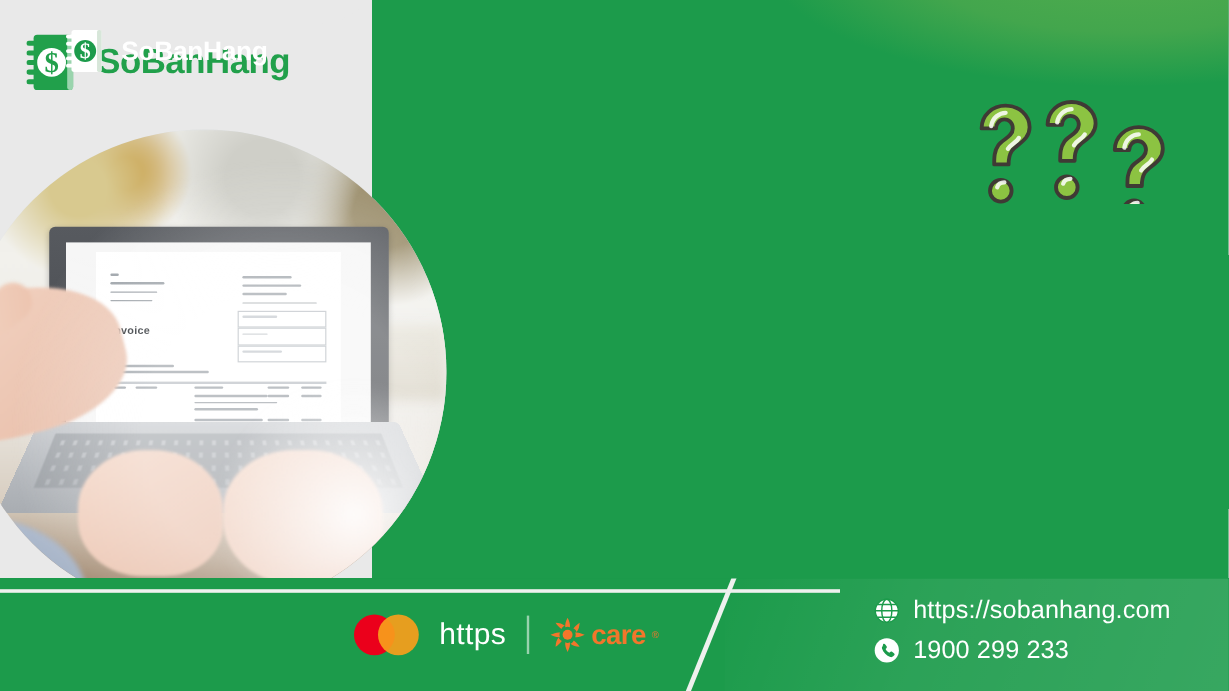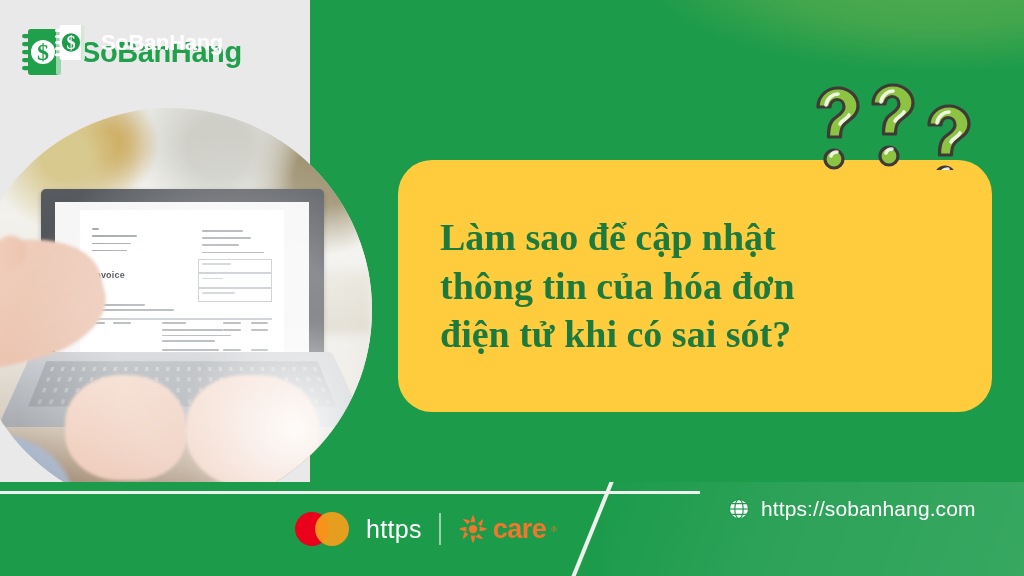--- a/index.html
+++ b/index.html
@@ -149,21 +149,21 @@
   .footer-wordmark { font-family:"Liberation Sans", sans-serif; font-weight:700; font-size:22px; color:#ffffff; letter-spacing:-.3px; }
 
   .partners { position:absolute; left:295px; top:512px; display:flex; align-items:center; gap:17px; }
   .mc { position:relative; width:54px; height:34px; }
   .mc-c { position:absolute; top:0; width:34px; height:34px; border-radius:50%; }
   .mc-red { left:0; background:#eb001b; }
   .mc-orange { right:0; background:#f79e1b; opacity:.92; }
   .strive { font-family:"Liberation Sans", sans-serif; font-weight:300; font-size:25px; color:#fff; letter-spacing:.3px; }
   .vbar { width:2px; height:32px; background:rgba(255,255,255,.55); }
   .care-wrap { display:flex; align-items:center; gap:5px; }
-  .care-text { font-family:"Liberation Sans", sans-serif; font-weight:700; font-size:27px; color:#f2762b; letter-spacing:-.5px; }
+  .care-text { font-family:"Liberation Sans", sans-serif; font-weight:700; font-size:23px; color:#f2762b; letter-spacing:-.5px; }
   .care-reg { font-size:8px; color:#f2762b; vertical-align:super; }
 
   .contact { position:absolute; left:728px; top:497px; display:flex; flex-direction:column; gap:9px; }
   .contact-row { display:flex; align-items:center; gap:11px; }
   .contact-text { font-family:"Liberation Sans", sans-serif; font-size:21px; color:#ffffff; letter-spacing:.1px; }
 </style>
 </head>
 <body>
 
 <div class="canvas">
@@ -238,27 +238,20 @@
           <div class="finger"></div>
         </div>
       <div class="hand hand-type-l"></div>
       <div class="hand hand-type-r"></div>
       <div class="arm"></div>
       <div class="bg-glow"></div>
       <div class="photo-fade"></div>
     </div>
   </div>
 
-  <div class="yellow-card">
-    <div class="headline">
-      <span class="ln">Làm sao để cập nhật</span>
-      <span class="ln">thông tin của hóa đơn</span>
-      <span class="ln">điện tử khi có sai sót?</span>
-    </div>
-  </div>
 
   <div class="qmarks">
     <svg width="200" height="92" viewBox="0 0 200 92">
       <g fill="#8cc342" stroke="#3f3a35" stroke-width="3.2" stroke-linecap="round" stroke-linejoin="round">
         <path d="M18 29c0-11 9-19 20-19s20 8 20 18c0 11-11 14-15 20-2.5 4-2.5 8-2.5 11h-12c0-6 0-11 3.5-16 3.5-5 12-7 12-14 0-4.5-3-7.5-7-7.5S30 25 30 29z"></path>
         <circle cx="34" cy="81" r="9"></circle>
         <path d="M73 26c0-11 9-19 20-19s20 8 20 18c0 11-11 14-15 20-2.5 4-2.5 8-2.5 11H83.5c0-6 0-11 3.5-16 3.5-5 12-7 12-14 0-4.5-3-7.5-7-7.5S85 22 85 26z"></path>
         <circle cx="89" cy="78" r="9"></circle>
         <path d="M129 47c0-11 9-19 20-19s20 8 20 18c0 11-11 14-15 20-2.5 4-2.5 8-2.5 11h-12c0-6 0-11 3.5-16 3.5-5 12-7 12-14 0-4.5-3-7.5-7-7.5s-7 3.5-7 7.5z"></path>
         <circle cx="145" cy="98" r="9"></circle>
@@ -356,15 +349,22 @@
         <circle cx="12" cy="12" r="10.5" fill="#fff"></circle>
         <g stroke="#1c9b4b" stroke-width="1.3" fill="none">
           <circle cx="12" cy="12" r="10.5"></circle>
           <ellipse cx="12" cy="12" rx="4.6" ry="10.5"></ellipse>
           <line x1="1.5" y1="12" x2="22.5" y2="12"></line>
           <path d="M3.6 6.2h16.8M3.6 17.8h16.8"></path>
         </g>
       </svg>
       <span class="contact-text">https://sobanhang.com</span>
     </div>
+    <div class="contact-row">
+      <svg width="22" height="22" viewBox="0 0 24 24">
+        <circle cx="12" cy="12" r="11" fill="#fff"></circle>
+        <path d="M8.6 6.4c.6-.6 1.5-.5 2 .2l1.2 1.7c.4.6.3 1.3-.2 1.8l-.7.7c.7 1.5 1.9 2.7 3.4 3.4l.7-.7c.5-.5 1.2-.6 1.8-.2l1.7 1.2c.7.5.8 1.4.2 2l-.9.9c-.7.7-1.7.9-2.6.6-3.5-1.2-6.3-4-7.5-7.5-.3-.9-.1-1.9.6-2.6z" fill="#1c9b4b"></path>
+      </svg>
+      <span class="contact-text">1900 299 233</span>
+    </div>
   </div>
 
 </div>
 
 </body></html>

